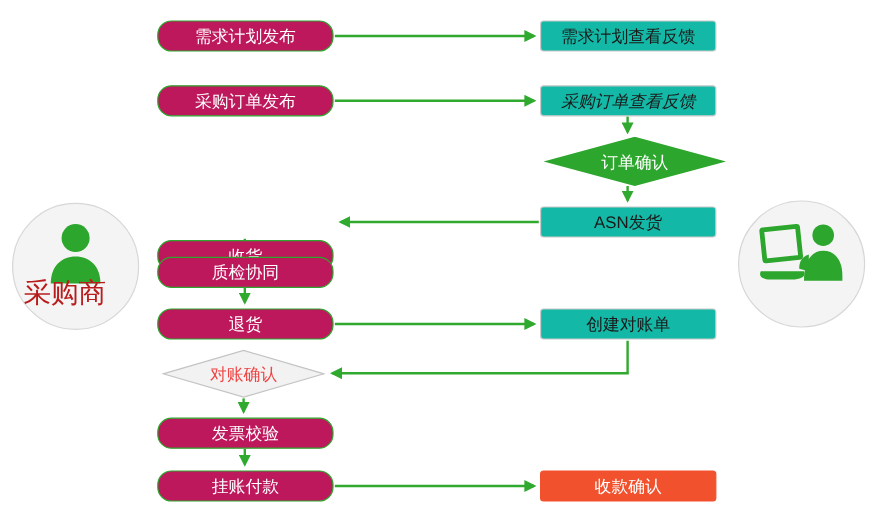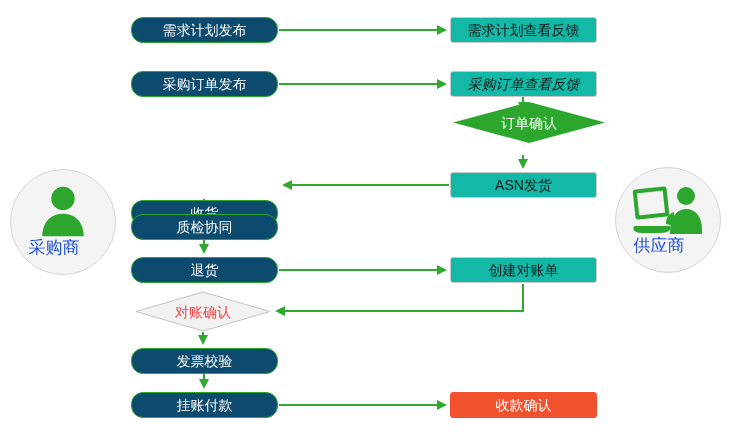--- a/index.html
+++ b/index.html
@@ -7,21 +7,21 @@
     position:relative;width:731px;height:436px;background:#ffffff;overflow:hidden;
     font-family:"Liberation Sans","DejaVu Sans",sans-serif;
   }
   .wires{position:absolute;left:0;top:0;width:731px;height:436px;pointer-events:none;}
 
   .node{
     position:absolute;display:flex;align-items:center;justify-content:center;
     box-sizing:border-box;font-size:14px;line-height:1;white-space:nowrap;
   }
   .green-box{
-    width:147px;height:26px;background:#0c4a6e;color:#ffffff;
+    width:147px;height:26px;background:#be185d;color:#ffffff;
     border-radius:12px;border:1px solid #2ca62c;
   }
   .gray-box{
     width:147px;height:26px;background:#14b8a6;color:#1a1a1a;
     border:1px solid #c9c9c9;border-radius:3px;
   }
   .red-box{
     width:147px;height:26px;background:#f2512e;color:#ffffff;
     border-radius:3px;border:1px solid #f2512e;
   }
@@ -32,21 +32,21 @@
     display:flex;align-items:center;justify-content:center;font-size:14px;line-height:1;
   }
   .diamond-green .dlabel{color:#ffffff;}
   .diamond-gray .dlabel{color:#ef4444;}
 
   .actor{position:absolute;width:106px;height:106px;border-radius:50%;
     background:#f4f4f4;border:1px solid #d7d7d7;box-sizing:border-box;}
   .actor .icon{position:absolute;left:50%;transform:translateX(-50%);}
   .actor .actor-label{
     position:absolute;left:0;right:18px;bottom:18px;text-align:center;
-    font-size:17px;color:#1d4ed8;line-height:1;
+    font-size:23px;color:#b91c1c;line-height:1;
   }
 </style>
 </head>
 <body>
 
 <div class="canvas">
 
   <svg class="wires" viewBox="0 0 731 436">
     <defs>
       <marker id="arr" markerUnits="userSpaceOnUse" markerWidth="10" markerHeight="10" refX="8" refY="5" orient="auto">
@@ -80,21 +80,20 @@
   <div class="actor" style="left:615px;top:167px;">
     <svg class="icon" style="top:18px;" width="76" height="52" viewBox="0 0 76 52">
       <g fill="#2ca62c">
         <rect x="6" y="4" width="30" height="26" rx="1" fill="none" stroke="#2ca62c" stroke-width="4" transform="rotate(-6 21 17)"></rect>
         <path d="M4,40 L40,40 C42,44 38,47 30,47 L12,47 C5,47 2,44 4,40 Z"></path>
         <circle cx="56" cy="10" r="9"></circle>
         <path d="M40,48 C40,32 46,23 56,23 C66,23 72,31 72,44 L72,48 Z"></path>
         <path d="M44,26 C38,28 36,32 36,38 L44,40 Z"></path>
       </g>
     </svg>
-    <div class="actor-label">供应商</div>
   </div>
 
   <div class="node green-box" style="left:131px;top:17px;">需求计划发布</div>
   <div class="node green-box" style="left:131px;top:71px;">采购订单发布</div>
   <div class="node green-box" style="left:131px;top:188px;margin-top:12px;">收货</div>
   <div class="node green-box" style="left:131px;top:214px;">质检协同</div>
   <div class="node green-box" style="left:131px;top:257px;">退货</div>
   <div class="node green-box" style="left:131px;top:392px;">挂账付款</div>
   <div class="node green-box" style="left:131px;top:348px;">发票校验</div>
 
@@ -104,20 +103,20 @@
     </svg>
     <span class="dlabel">对账确认</span>
   </div>
 
   <div class="node gray-box" style="left:450px;top:17px;">需求计划查看反馈</div>
   <div class="node gray-box" style="left:450px;top:71px;font-style:italic;">采购订单查看反馈</div>
   <div class="node gray-box" style="left:450px;top:172px;">ASN发货</div>
   <div class="node red-box" style="left:450px;top:392px;">收款确认</div>
   <div class="node gray-box" style="left:450px;top:257px;">创建对账单</div>
 
-  <div class="diamond diamond-green" style="left:453px;top:102px;width:152px;height:41px;">
+  <div class="diamond diamond-green" style="left:453px;top:114px;width:152px;height:41px;">
     <svg width="152" height="41" viewBox="0 0 152 41">
       <polygon points="76,0 152,20.5 76,41 0,20.5" fill="#2ca62c"></polygon>
     </svg>
     <span class="dlabel">订单确认</span>
   </div>
 
 </div>
 
 </body></html>

